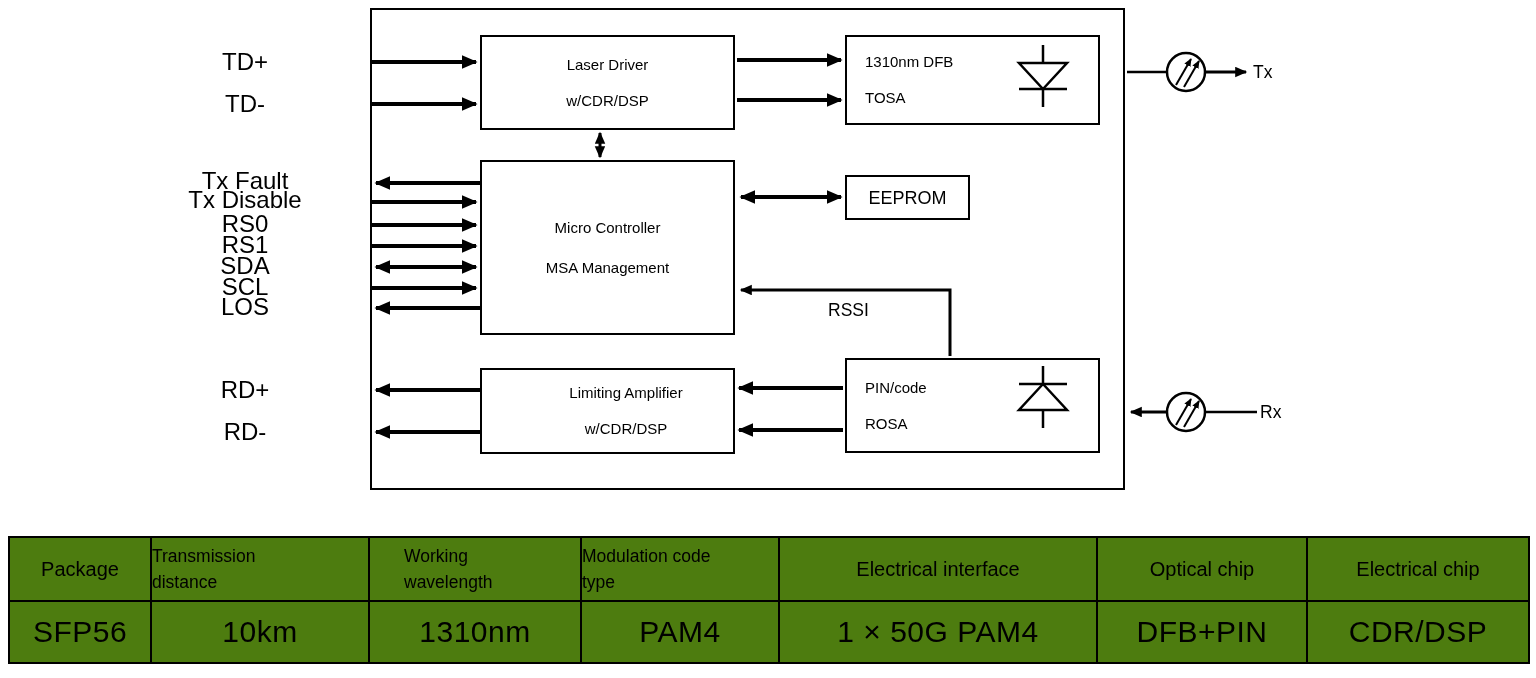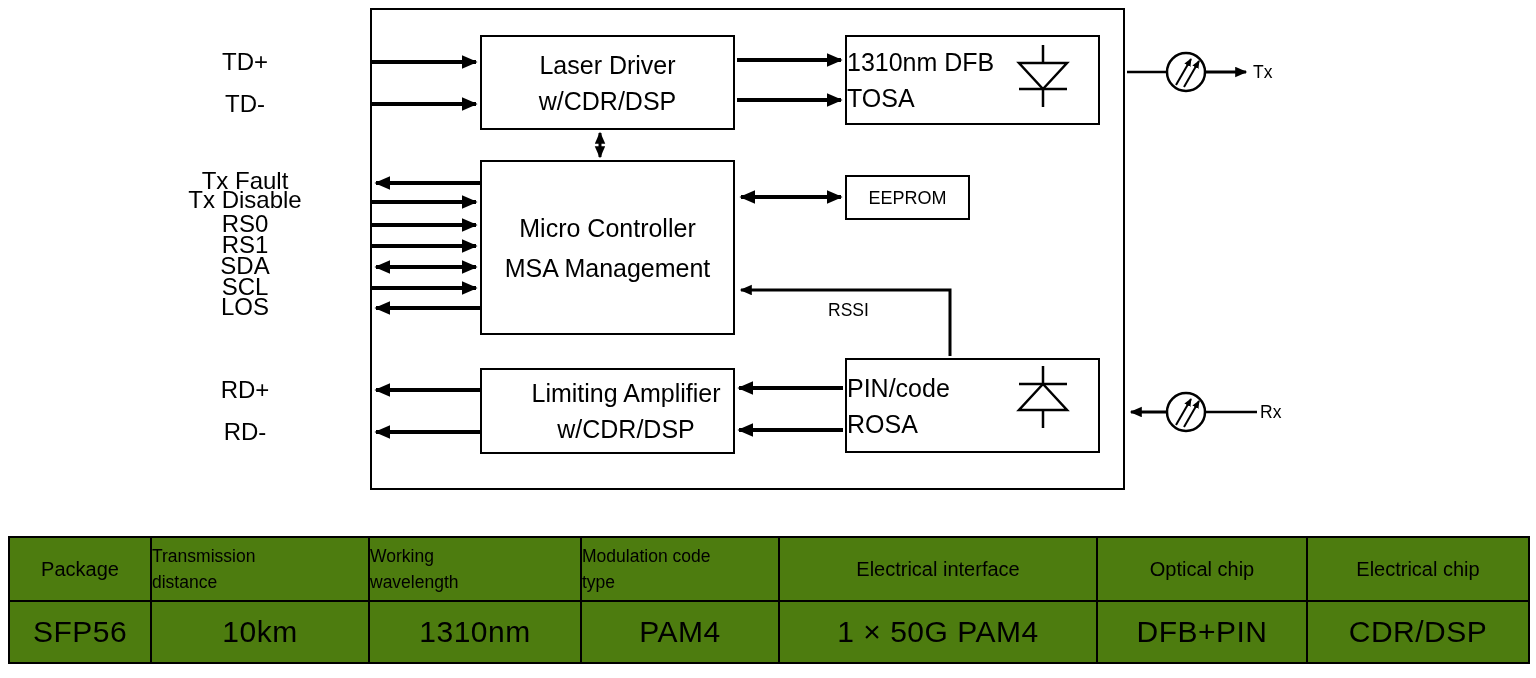--- a/index.html
+++ b/index.html
@@ -1,43 +1,43 @@
 <!DOCTYPE html>
 <html><head>
 <meta charset="utf-8">
 <style>
   html,body{margin:0;padding:0;background:#fff;}
   #page{position:relative;width:1536px;height:678px;background:#fff;color:#000;
         font-family:"Liberation Sans",sans-serif;overflow:hidden;}
   .box{position:absolute;border:2px solid #000;background:#fff;box-sizing:border-box;
        display:flex;flex-direction:column;justify-content:center;}
   .box.centered{align-items:center;text-align:center;}
-  .box .bl{font-size:25px;line-height:24px;white-space:nowrap;}
+  .box .bl{font-size:15px;line-height:24px;white-space:nowrap;}
   .gap12 .bl + .bl{margin-top:12px;}
   .gap16 .bl + .bl{margin-top:16px;}
-  .leftpad{align-items:flex-start;text-align:left;}
+  .leftpad{padding-left:18px;align-items:flex-start;text-align:left;}
   .sig{position:absolute;left:150px;width:190px;text-align:center;
        font-size:24px;line-height:20px;white-space:nowrap;}
   .lbl{position:absolute;font-size:17.5px;line-height:20px;white-space:nowrap;}
   svg.overlay{position:absolute;left:0;top:0;pointer-events:none;}
   svg.overlay line, svg.overlay polyline{stroke:#000;stroke-width:4;fill:none;}
   svg.overlay line.mid, svg.overlay circle{stroke:#000;stroke-width:2.5;fill:#fff;}
   svg.overlay line.mid{fill:none;}
   svg.overlay line.thin{stroke-width:2;}
   svg.overlay line.med3, svg.overlay polyline.med3{stroke-width:3;}
   svg.overlay .diode line{stroke-width:2.5;}
   svg.overlay .diode polygon{stroke:#000;stroke-width:2.5;fill:#fff;}
   table.spec{position:absolute;left:8px;top:536px;width:1520px;
              border-collapse:collapse;table-layout:fixed;background:#4d7c0f;}
   table.spec td{border:2px solid #000;padding:0;vertical-align:middle;box-sizing:border-box;}
   tr.hdr td{height:64px;font-size:20px;text-align:center;}
   tr.hdr td.small{font-size:17.5px;text-align:left;margin-left:36px;}
   tr.hdr td.small div{line-height:26px;}
   td.pl48{padding-left:48px;}  td.pl48 div{width:120px;}
-  td.pl40{padding-left:40px;}  td.pl40 div{width:110px;}
+  td.pl40{padding-left:40px;}  td.pl40 div{width:110px;padding-left:34px;}
   td.pl12{padding-left:12px;}  td.pl12 div{width:150px;}
   tr.val td{height:62px;font-size:30px;text-align:center;letter-spacing:0.5px;}
 </style>
 </head>
 <body>
 
 <div id="page">
 
   <div class="box" style="left:370px;top:8px;width:755px;height:482px;"></div>
 

